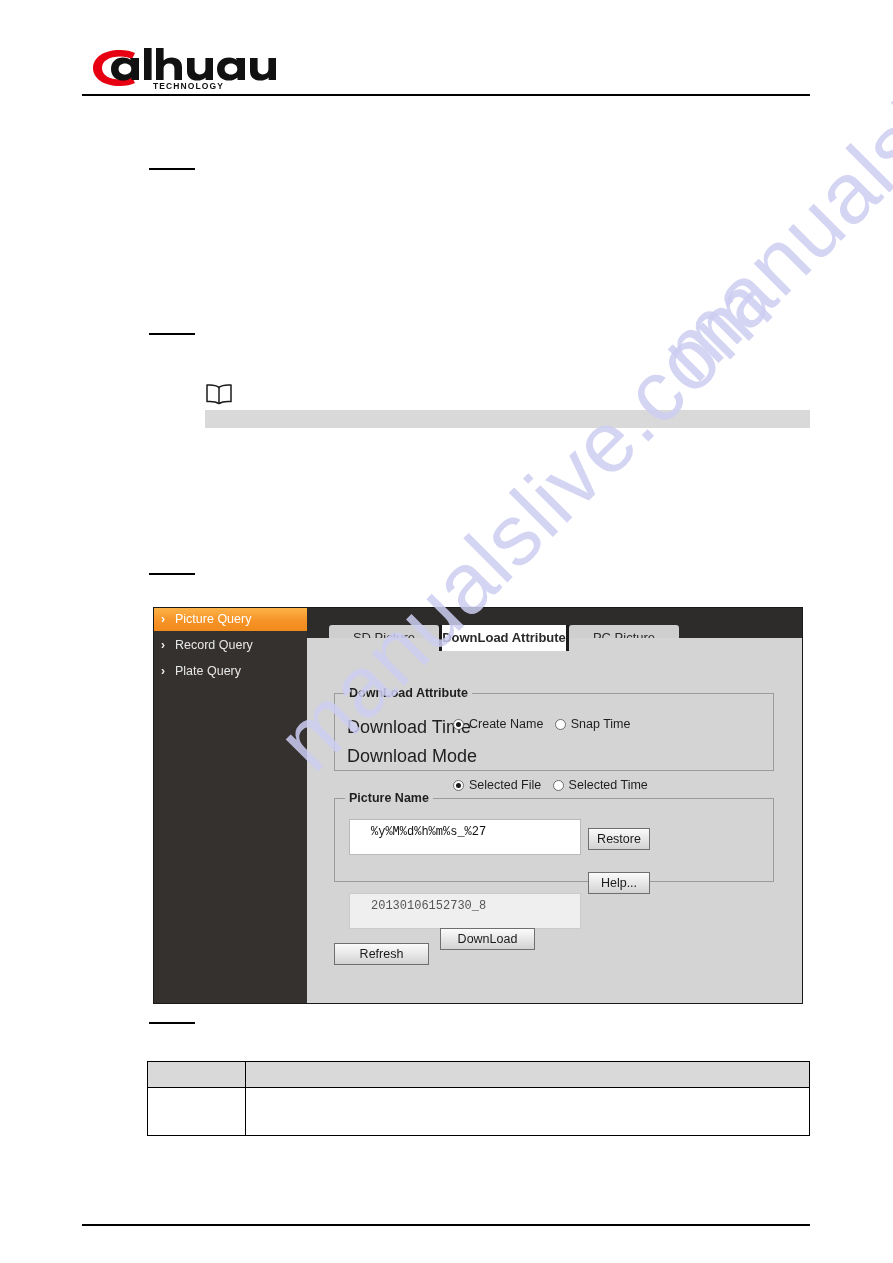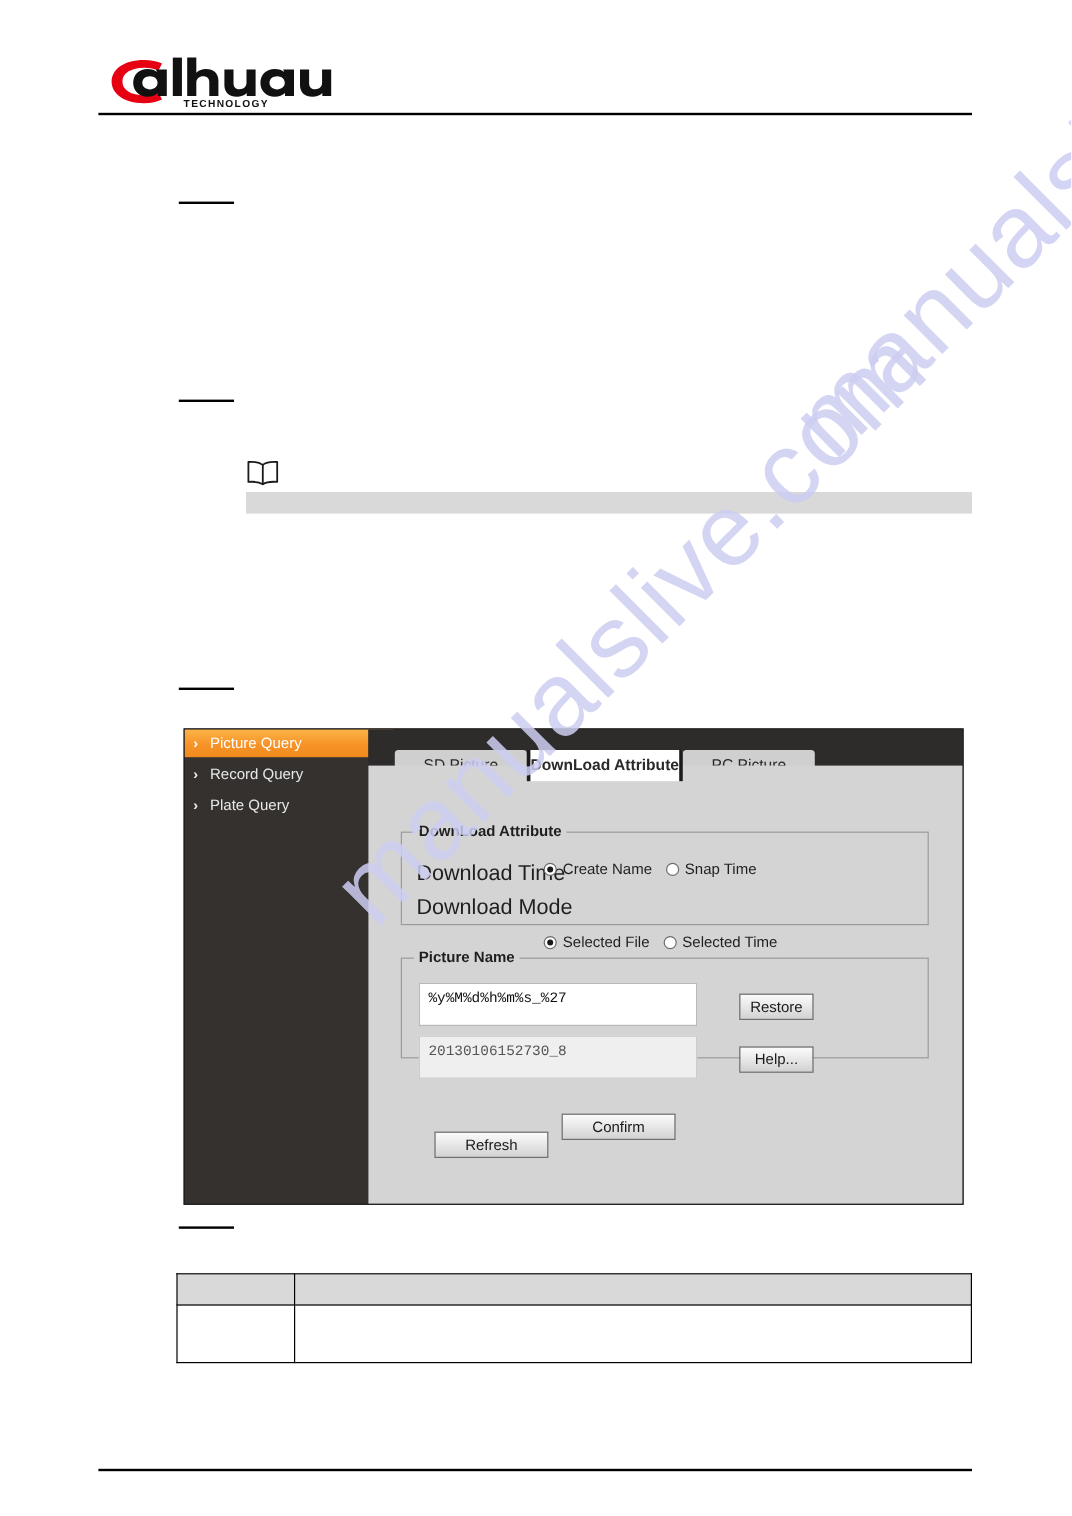--- a/index.html
+++ b/index.html
@@ -250,41 +250,41 @@
   }
 
   .textbox {
     position: absolute;
     box-sizing: border-box;
     border: 1px solid #b9b9b9;
     background: #ffffff;
     font-family: "Liberation Mono", monospace;
     font-size: 12px;
     color: #111;
-    padding: 5px 7px;
+    padding: 5px 21px;
     line-height: 14px;
     overflow: hidden;
   }
   .textbox.readonly {
     background: #efefef;
     color: #555;
     border-color: #cbcbcb;
+    margin-top: 30px;
   }
 
   .btn {
     position: absolute;
     box-sizing: border-box;
     background: linear-gradient(to bottom, #fbfbfb 0%, #e6e6e6 52%, #d2d2d2 100%);
     border: 1px solid #6f6f6f;
     font-size: 12.5px;
     color: #1a1a1a;
     text-align: center;
     line-height: 20px;
     font-family: "Liberation Sans", sans-serif;
-    margin-left: 28px;
   }
 
   
   .tbl {
     position: absolute;
     left: 147px;
     top: 1061px;
     width: 663px;
     border-collapse: collapse;
     z-index: 2;
@@ -404,21 +404,21 @@
           <div class="gb-title">Picture Name</div>
 
           <div class="textbox" style="left:14px; top:20px; width:232px; height:36px;">%y%M%d%h%m%s_%27</div>
           <div class="btn" style="left:253px; top:29px; width:62px; height:22px;">Restore</div>
 
           <div class="textbox readonly" style="left:14px; top:64px; width:232px; height:36px;">20130106152730_8</div>
           <div class="btn" style="left:253px; top:73px; width:62px; height:22px;">Help...</div>
         </div>
 
         <div class="btn" style="left:27px; top:305px; width:95px; height:22px;">Refresh</div>
-        <div class="btn" style="left:133px; top:290px; width:95px; height:22px;">Confirm</div>
+        <div class="btn" style="left:133px; top:290px; width:95px; height:22px;">DownLoad</div>
 
       </div>
     </div>
   </div>
 
   <table class="tbl">
     <tbody>
       <tr>
         <td class="th col-narrow"></td>
         <td class="th"></td>

